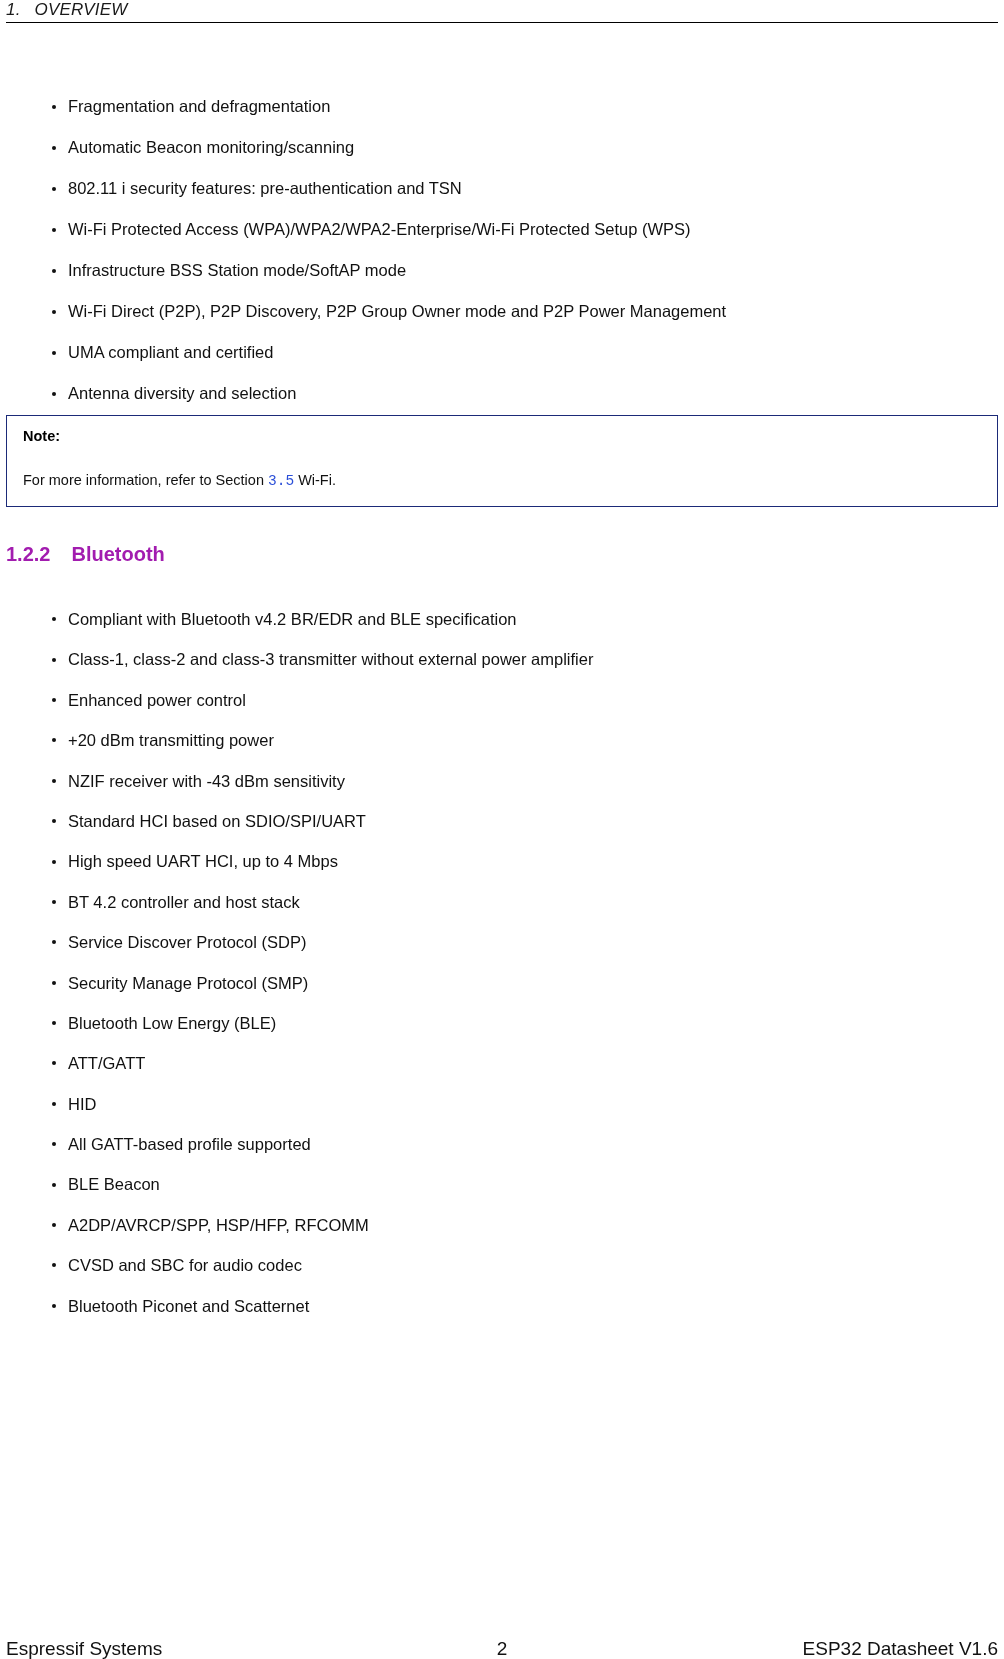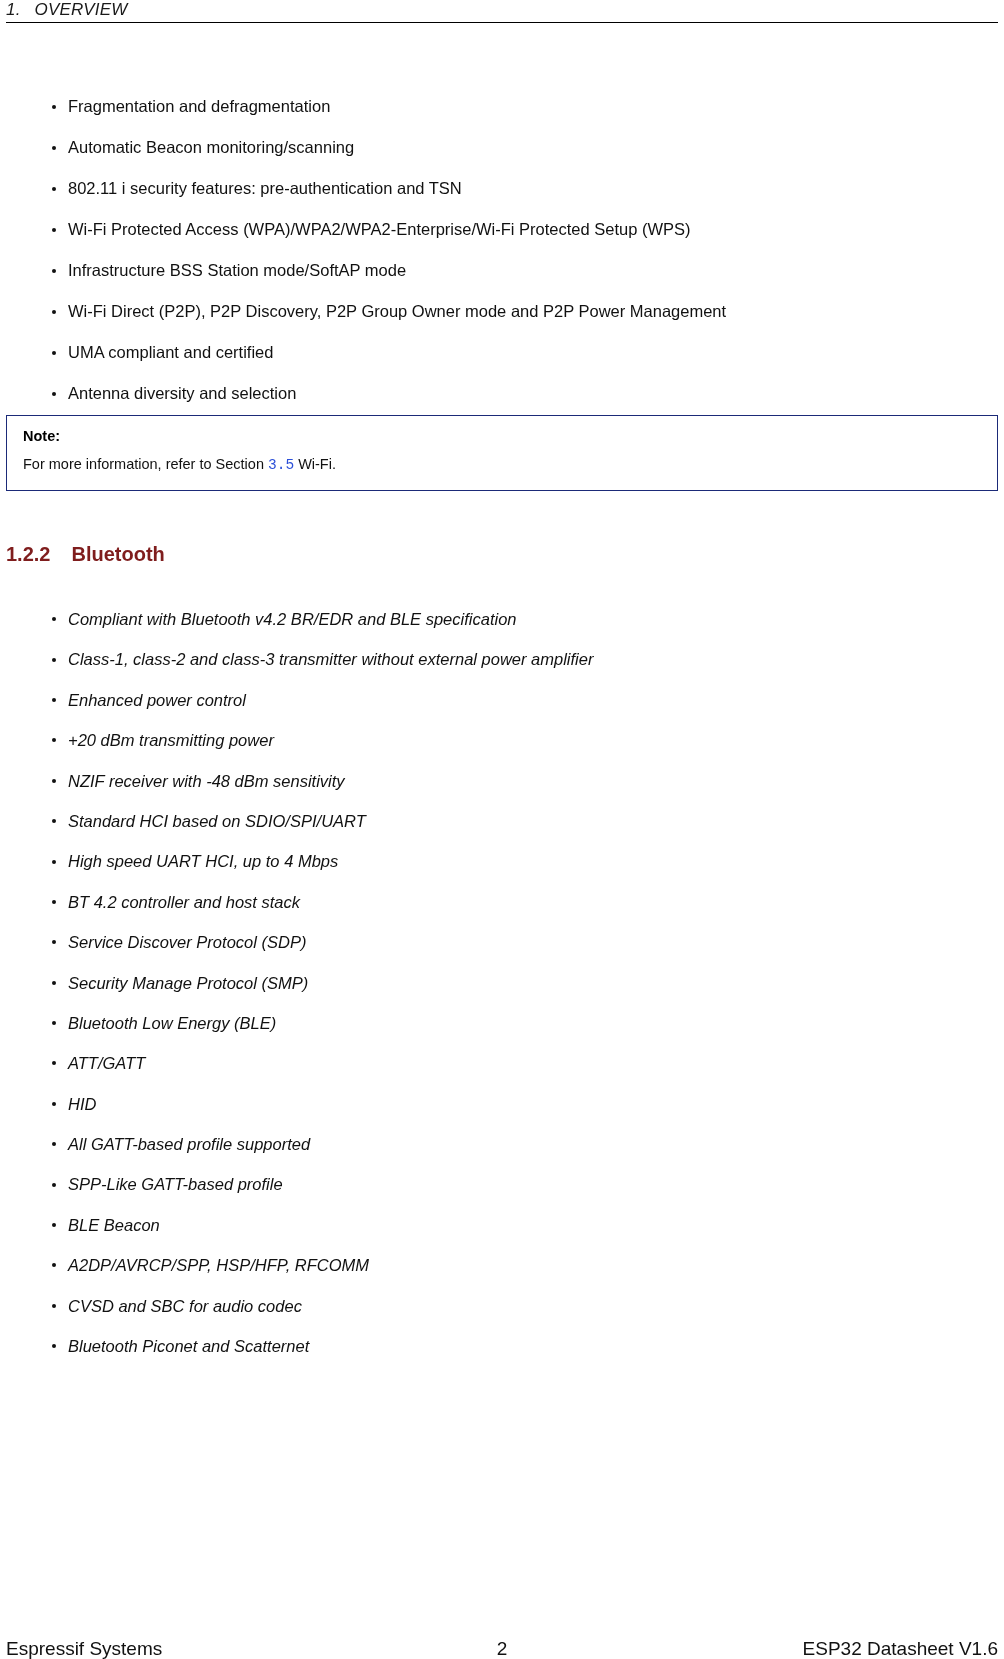--- a/index.html
+++ b/index.html
@@ -94,21 +94,21 @@
     box-sizing: border-box;
     border: 1.5px solid #1b2a78;
     background: #ffffff;
     padding: 10px 16px 13px 16px;
   }
   .note-title {
     font-size: 14.5px;
     font-weight: bold;
     color: #000000;
     line-height: 1.5;
-    margin-bottom: 6px;
+    margin-bottom: 22px;
   }
   .note-body {
     font-size: 14.5px;
     color: #111111;
     line-height: 1.5;
     white-space: nowrap;
   }
   .note-link {
     color: #2b4fd8;
     text-decoration: none;
@@ -124,21 +124,21 @@
     color: #a32a19;
     white-space: nowrap;
   }
   .section-heading .sec-num { margin-right: 21px; }
 
   #bt-features {
     position: absolute;
     top: 583px;
     left: 21px;
   }
-  #bt-features li { height: 40.4px; line-height: 40.4px; font-style: italic; }
+  #bt-features li { height: 40.4px; line-height: 40.4px; }
 
   
   .footer {
     position: absolute;
     left: 6px;
     right: 6px;
     top: 1638px;
     height: 22px;
     font-size: 19px;
     color: #111111;
@@ -187,40 +187,39 @@
       <li><span class="dot"></span><span>Antenna diversity and selection</span></li>
     </ul>
 
   <div class="note-box" style="border-color: rgb(27, 42, 120);">
     <div class="note-title">Note:</div>
     <div class="note-body">
       <span>For more information, refer to Section </span><a class="note-link" href="#" style="color: rgb(43, 79, 216); font-family: Liberation Mono, monospace;">3.5</a><span> Wi-Fi.</span>
     </div>
   </div>
 
-  <div class="section-heading" style="color: #7f1d1d;">
+  <div class="section-heading" style="color: #a21caf;">
     <span class="sec-num">1.2.2</span><span>Bluetooth</span>
   </div>
 
   <ul class="bullet-list" id="bt-features">
       <li><span class="dot"></span><span>Compliant with Bluetooth v4.2 BR/EDR and BLE specification</span></li>
       <li><span class="dot"></span><span>Class-1, class-2 and class-3 transmitter without external power amplifier</span></li>
       <li><span class="dot"></span><span>Enhanced power control</span></li>
       <li><span class="dot"></span><span>+20 dBm transmitting power</span></li>
-      <li><span class="dot"></span><span>NZIF receiver with -48 dBm sensitivity</span></li>
+      <li><span class="dot"></span><span>NZIF receiver with -43 dBm sensitivity</span></li>
       <li><span class="dot"></span><span>Standard HCI based on SDIO/SPI/UART</span></li>
       <li><span class="dot"></span><span>High speed UART HCI, up to 4 Mbps</span></li>
       <li><span class="dot"></span><span>BT 4.2 controller and host stack</span></li>
       <li><span class="dot"></span><span>Service Discover Protocol (SDP)</span></li>
       <li><span class="dot"></span><span>Security Manage Protocol (SMP)</span></li>
       <li><span class="dot"></span><span>Bluetooth Low Energy (BLE)</span></li>
       <li><span class="dot"></span><span>ATT/GATT</span></li>
       <li><span class="dot"></span><span>HID</span></li>
       <li><span class="dot"></span><span>All GATT-based profile supported</span></li>
-      <li><span class="dot"></span><span>SPP-Like GATT-based profile</span></li>
       <li><span class="dot"></span><span>BLE Beacon</span></li>
       <li><span class="dot"></span><span>A2DP/AVRCP/SPP, HSP/HFP, RFCOMM</span></li>
       <li><span class="dot"></span><span>CVSD and SBC for audio codec</span></li>
       <li><span class="dot"></span><span>Bluetooth Piconet and Scatternet</span></li>
     </ul>
 
   <div class="footer">
     <div class="footer-left">Espressif Systems</div>
     <div class="footer-center">2</div>
     <div class="footer-right">ESP32 Datasheet V1.6</div>

